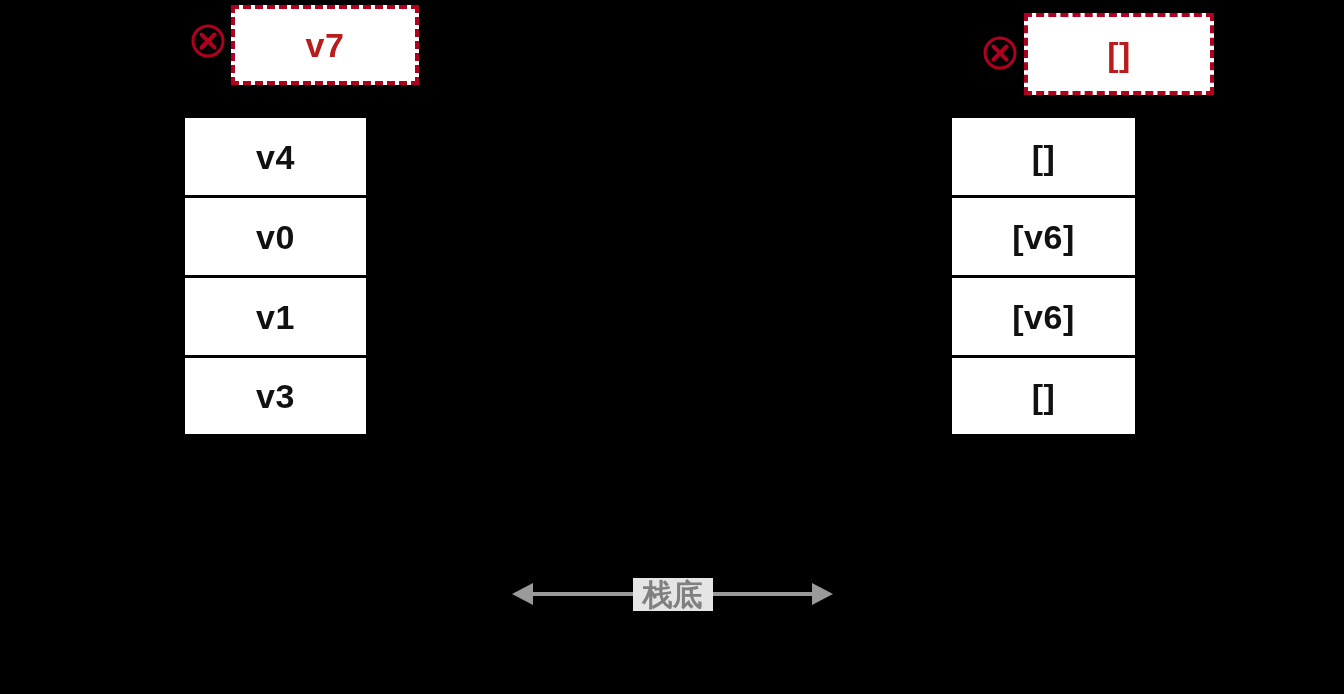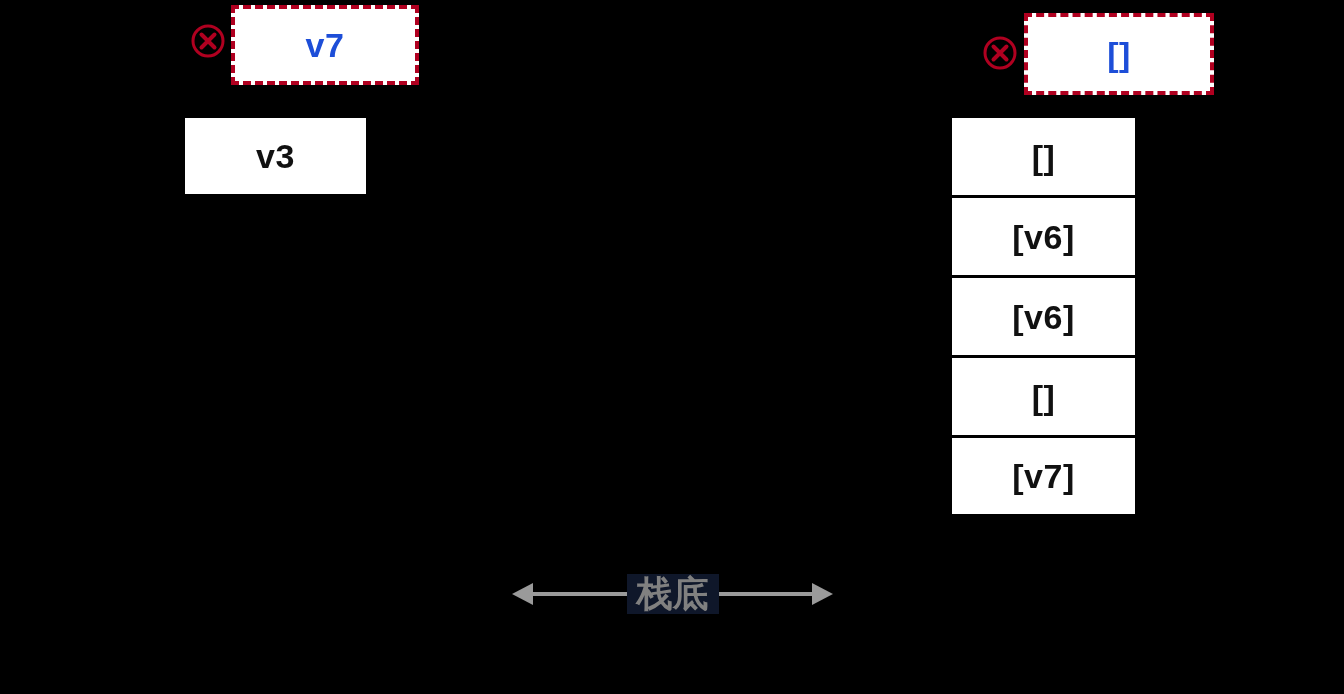--- a/index.html
+++ b/index.html
@@ -25,21 +25,21 @@
   .popbox {
     position: absolute;
     background: #ffffff;
     border: 4px dashed #b00020;
     box-sizing: border-box;
     display: flex;
     align-items: center;
     justify-content: center;
   }
   .popbox .val {
-    color: #1d4ed8;
+    color: #b91c1c;
     font-size: 34px;
     font-weight: bold;
     letter-spacing: 0.5px;
     line-height: 1;
   }
 
   #popbox-left  { left: 231px; top: 5px;  width: 188px; height: 80px; }
   #popbox-right { left: 1024px; top: 13px; width: 190px; height: 82px; }
 
   
@@ -99,23 +99,23 @@
     left: 0;
     top: 0;
     width: 335px;
     height: 58px;
     display: flex;
     align-items: center;
     justify-content: center;
     pointer-events: none;
   }
   #bottom-annotation .label span {
-    background: #0f172a;
+    background: #e5e5e5;
     color: #808080;
-    font-size: 36px;
+    font-size: 30px;
     font-weight: bold;
     padding: 0 10px;
     line-height: 1.1;
   }
 </style>
 </head>
 <body>
 
 <div class="canvas">
 
@@ -136,40 +136,46 @@
       <path d="M11.5 11.5 L24.5 24.5 M24.5 11.5 L11.5 24.5" stroke="#b00020" stroke-width="4" stroke-linecap="round"></path>
     </svg>
   </div>
 
   <div class="popbox" id="popbox-right">
     <span class="val">[]</span>
   </div>
 
   <div class="stack" id="stack-left">
       <div class="stack-cell">
+        <span class="val">v4</span>
+      </div>
+      <div class="stack-cell">
+        <span class="val">v0</span>
+      </div>
+      <div class="stack-cell">
+        <span class="val">v1</span>
+      </div>
+      <div class="stack-cell">
         <span class="val">v3</span>
       </div>
     </div>
 
   <div class="stack" id="stack-right">
       <div class="stack-cell">
         <span class="val">[]</span>
       </div>
       <div class="stack-cell">
         <span class="val">[v6]</span>
       </div>
       <div class="stack-cell">
         <span class="val">[v6]</span>
       </div>
       <div class="stack-cell">
         <span class="val">[]</span>
       </div>
-      <div class="stack-cell">
-        <span class="val">[v7]</span>
-      </div>
     </div>
 
   <div id="bottom-annotation">
     <svg class="arrow-svg" width="335" height="58" viewBox="0 0 335 58">
       <line x1="22" y1="29" x2="313" y2="29" stroke="#9a9a9a" stroke-width="4"></line>
       <polygon points="7,29 28,18 28,40" fill="#9a9a9a"></polygon>
       <polygon points="328,29 307,18 307,40" fill="#9a9a9a"></polygon>
     </svg>
     <div class="label">
       <span>栈底</span>

